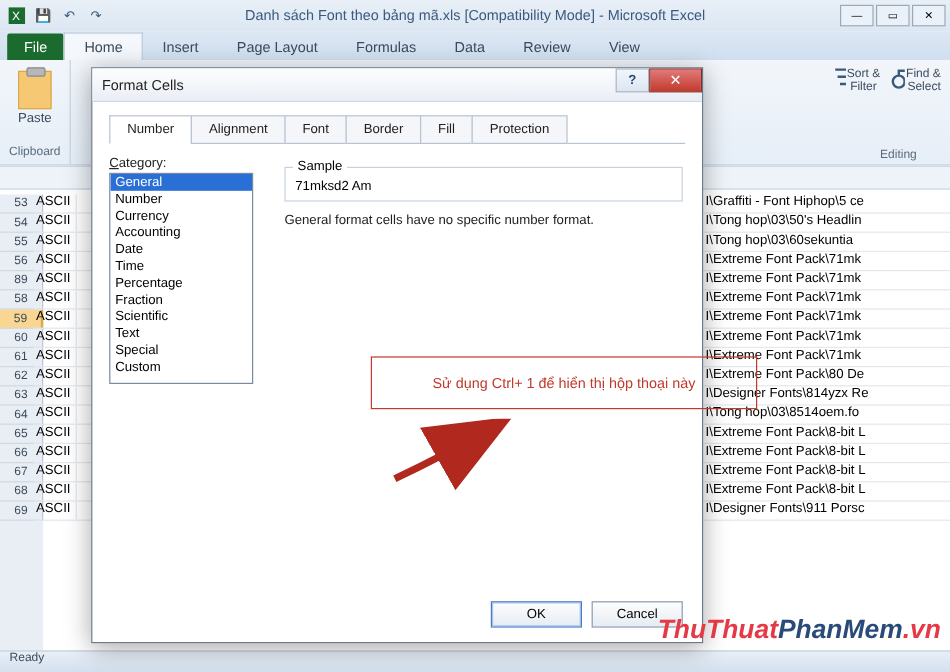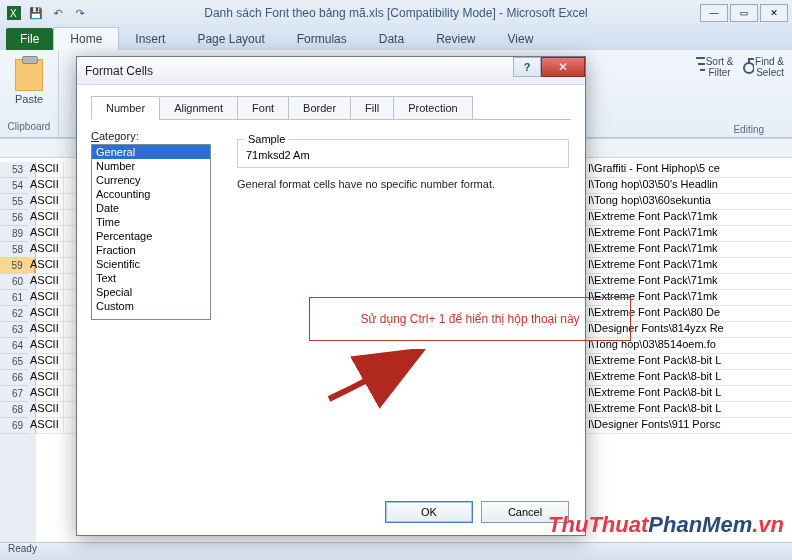--- a/index.html
+++ b/index.html
@@ -63,21 +63,21 @@
 
 .right-pane { position: absolute; left: 160px; top: 76px; right: 16px; }
 .sample-fieldset { border: 1px solid #c8d2de; padding: 0; }
 .sample-fieldset legend { font-size: 11px; padding: 0 4px; margin-left: 6px; }
 .desc { font-size: 11px; color: #222; }
 
 .annotation { position: absolute; left: 232px; top: 240px; width: 322px; height: 44px; border: 1px solid #c0392b; display: flex; align-items: center; justify-content: center; color: #c0392b; font-size: 12px; }
 .arrow { position: absolute; left: 244px; top: 292px; }
 
 .dlg-buttons { position: absolute; bottom: 12px; right: 16px; display: flex; gap: 8px; }
-.dlg-btn { width: 88px; height: 22px; font-size: 11px; background: linear-gradient(#fdfdfd,#e6ecf3); border: 1px solid #8a9ab0; cursor: pointer; text-align: center; }
+.dlg-btn { width: 76px; height: 22px; font-size: 11px; background: linear-gradient(#fdfdfd,#e6ecf3); border: 1px solid #8a9ab0; cursor: pointer; text-align: center; }
 .dlg-btn.primary { border: 1px solid #4a7ac8; box-shadow: 0 0 0 1px #a8c4ea inset; }
 
 
 .watermark { position: absolute; right: 8px; bottom: 22px; font-size: 22px; font-weight: bold; font-style: italic; }
 .wm1 { color: #e63946; }
 .wm2 { color: #2a4a7a; }
 </style>
 </head>
 <body>
 

